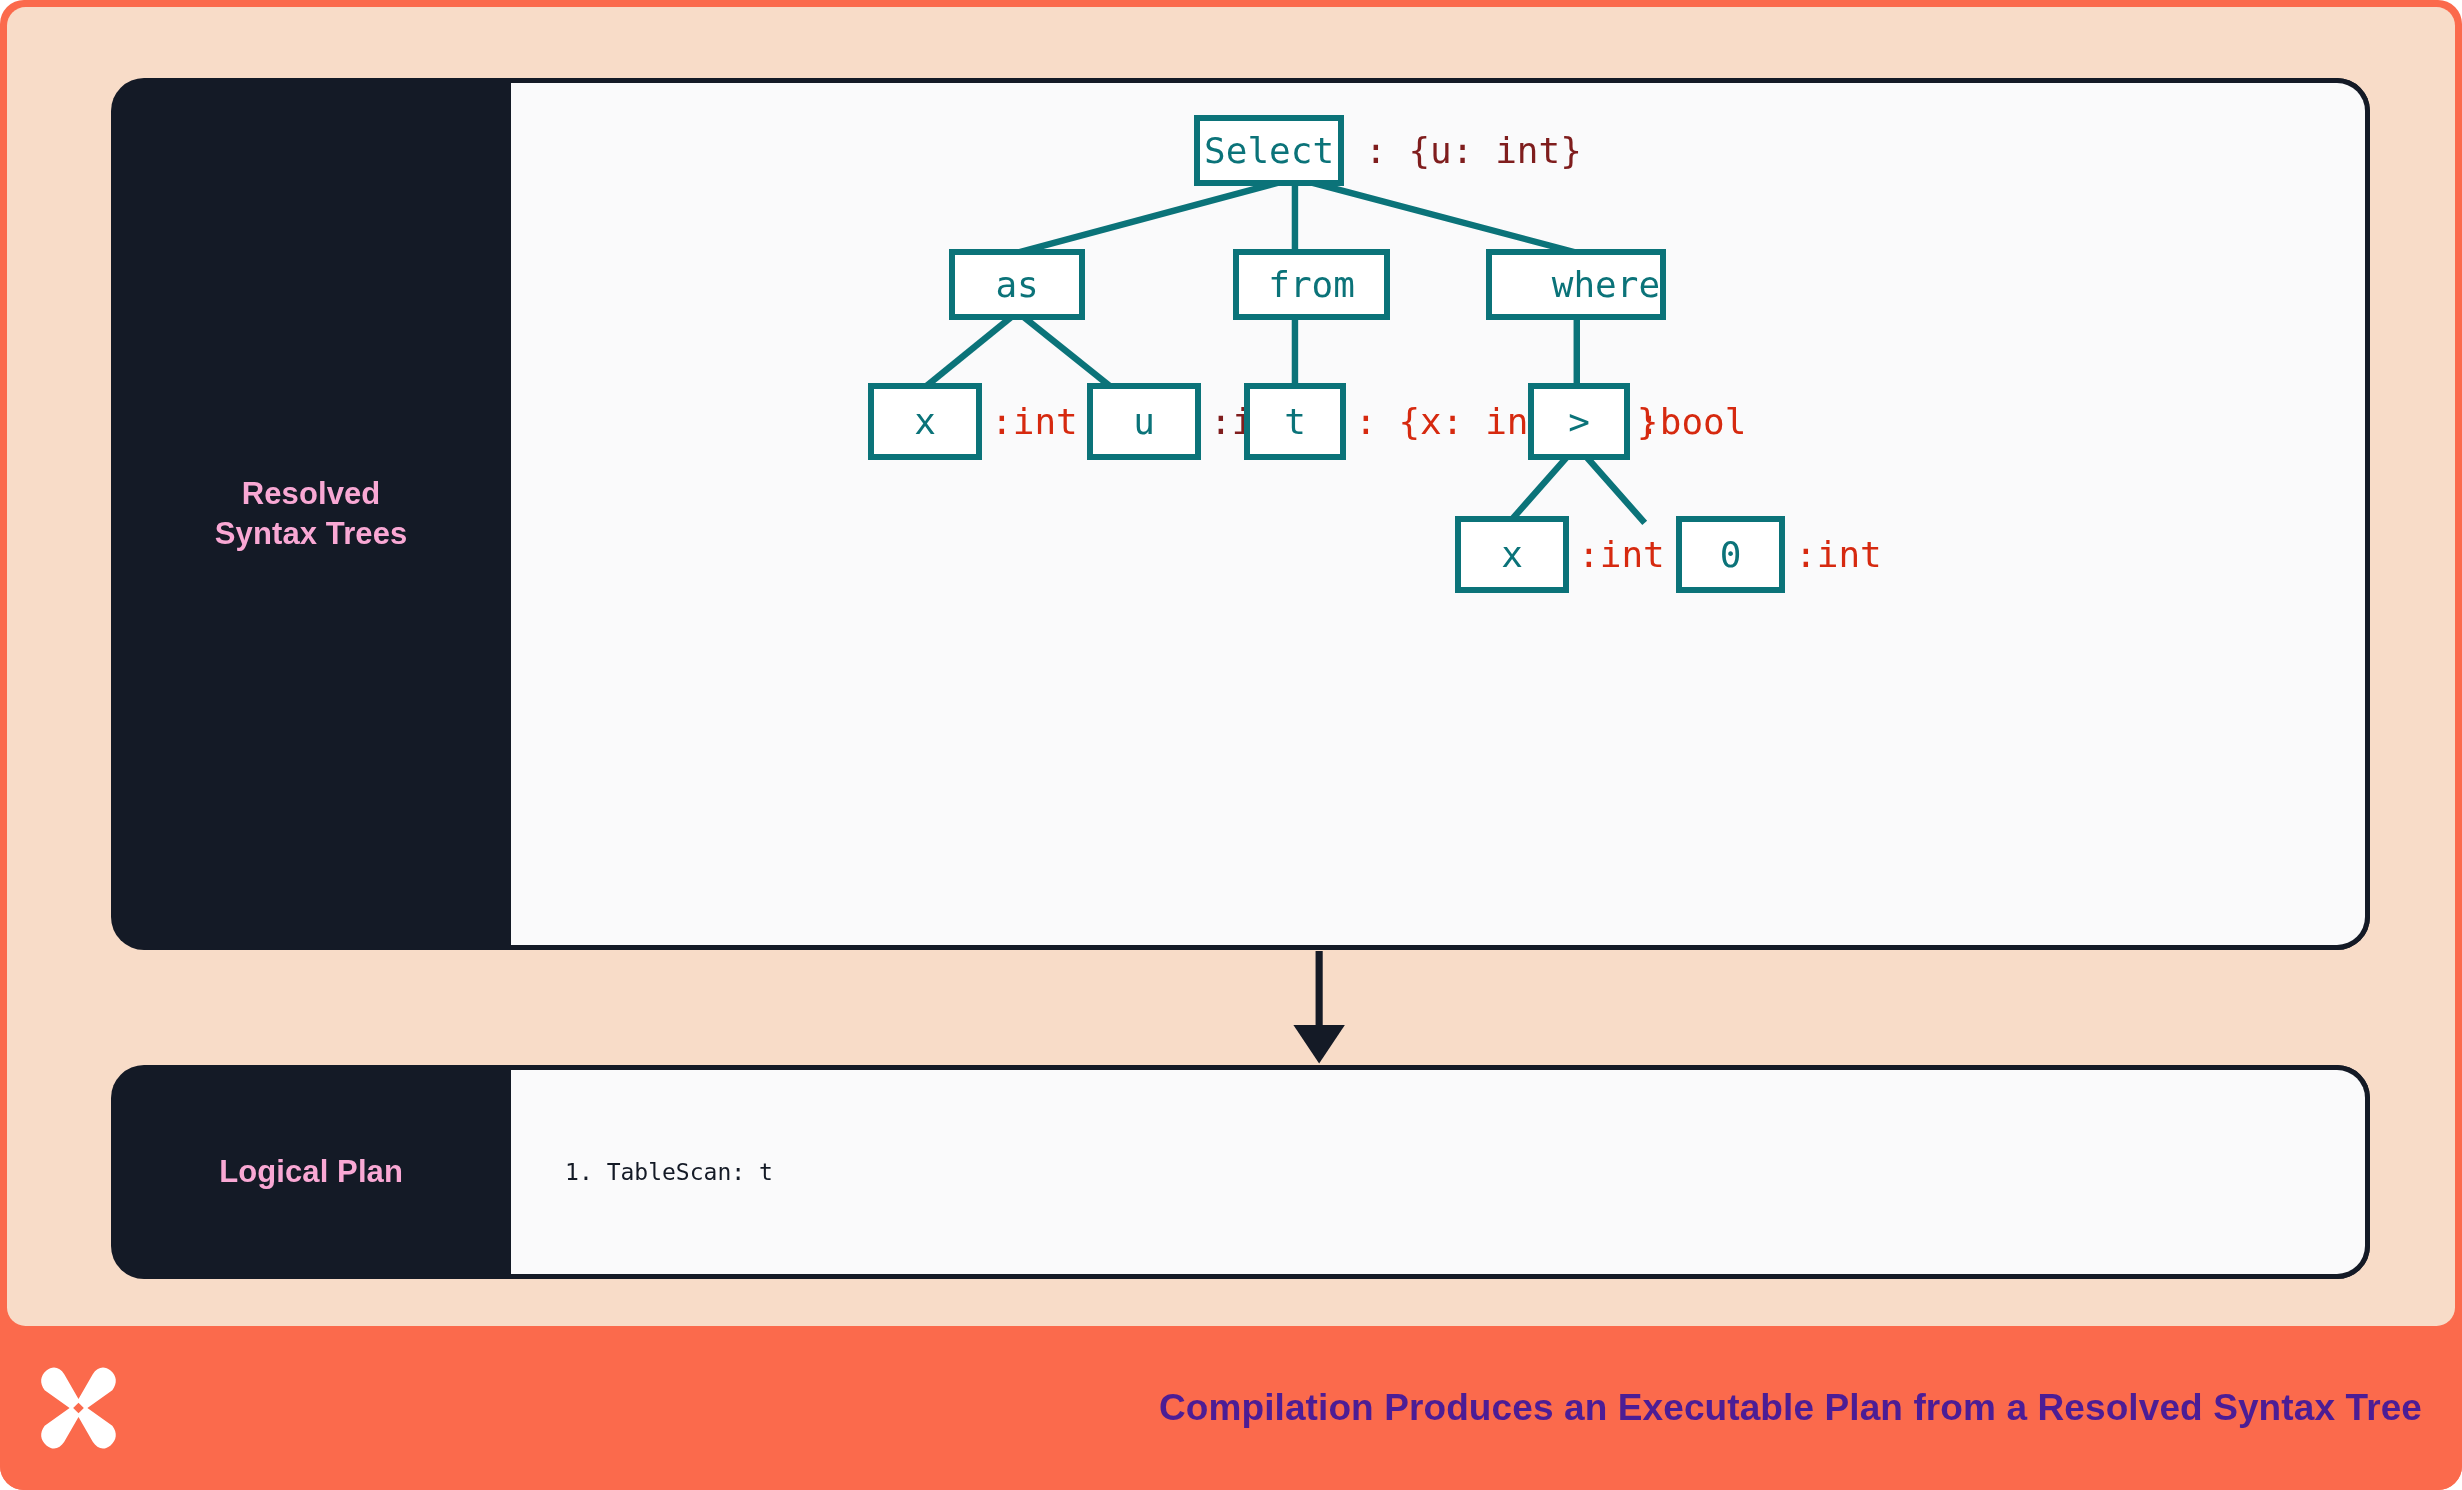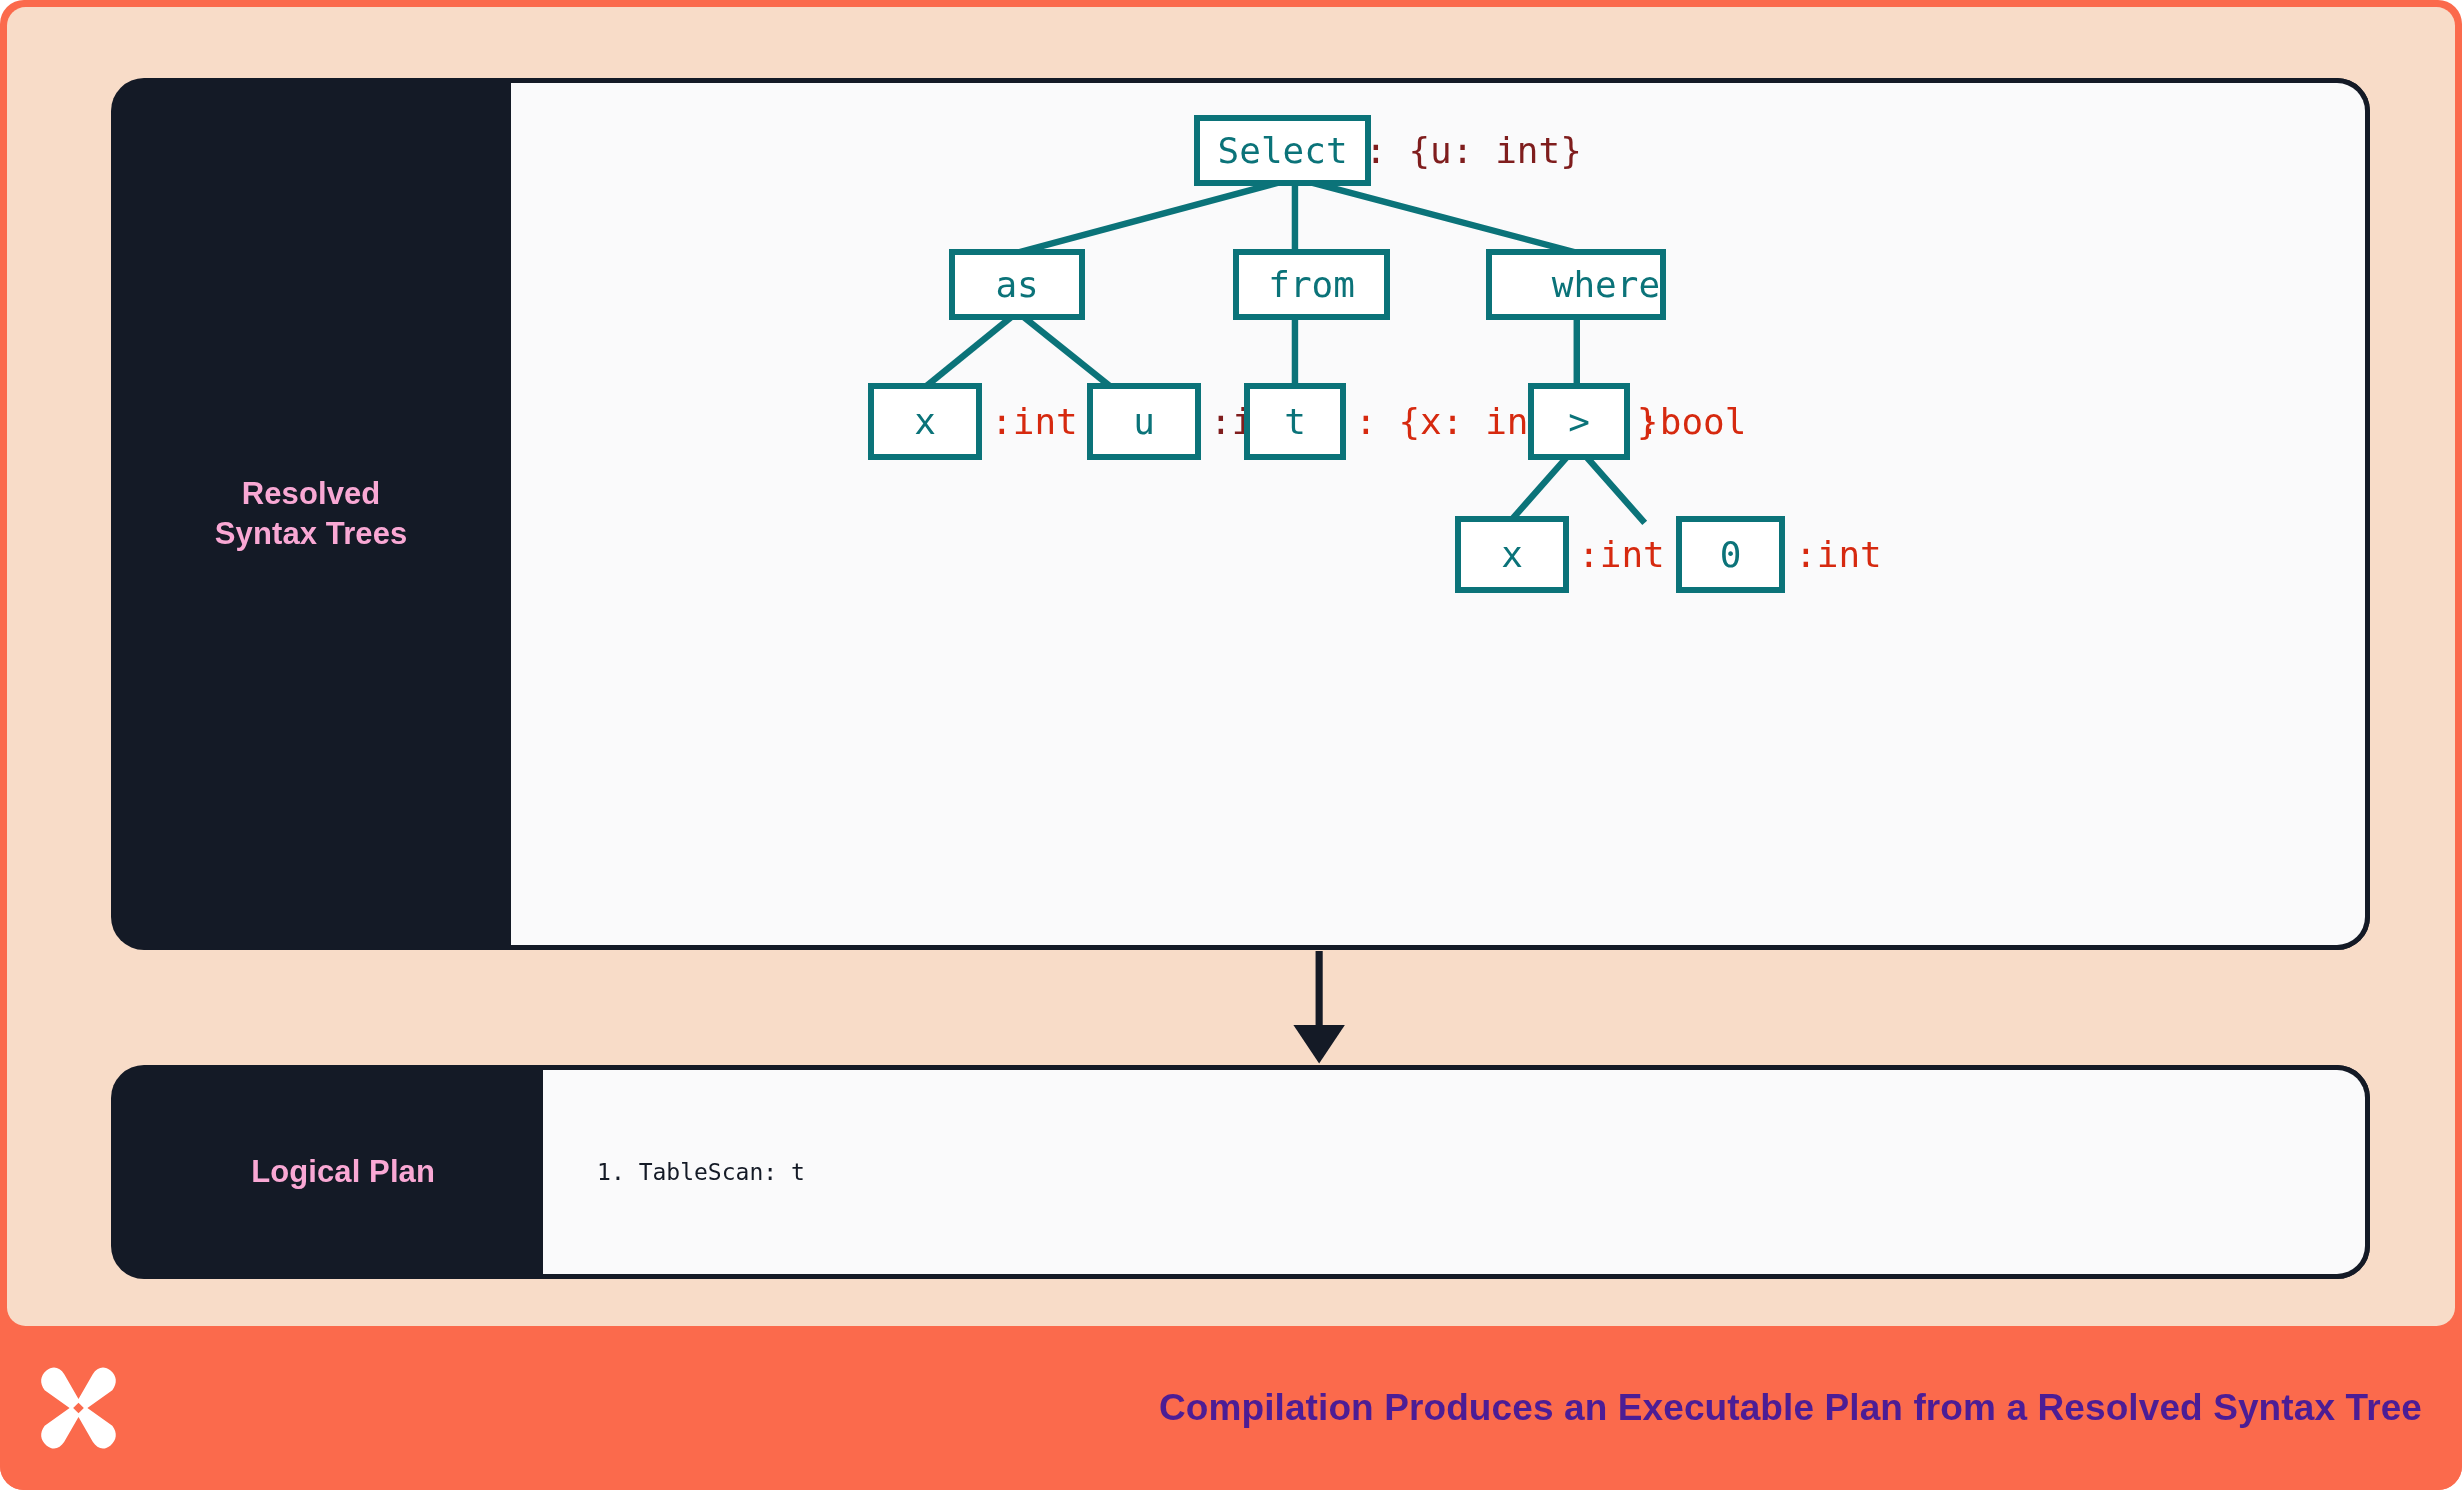--- a/index.html
+++ b/index.html
@@ -122,21 +122,21 @@
     top: 34px;
     font-family: "DejaVu Sans Mono", monospace;
     font-size: 32px;
     color: #141A26;
     white-space: nowrap;
   }
 
   
   #panel-lp {
     left: 104px; top: 1058px;
-    width: 2259px; height: 214px; padding-left: 32px;
+    width: 2259px; height: 214px;
   }
   #panel-lp .panel-label {
     width: 400px;
     font-size: 31px;
   }
   #plan-list {
     position: absolute;
     left: 54px;
     top: 24px;
     font-family: "DejaVu Sans Mono", monospace;
@@ -202,21 +202,21 @@
 
             <line x1="1096" y1="320" x2="1096" y2="424"></line>
 
             <line x1="1490" y1="320" x2="1490" y2="424"></line>
 
             <line x1="1490" y1="507" x2="1398" y2="611"></line>
             <line x1="1490" y1="507" x2="1582" y2="611"></line>
           </g>
         </svg>
 
-        <div class="node-box" style="left:683px; top:32px; width:177px; height:71px;">
+        <div class="node-box" style="left:683px; top:32px; width:150px; height:71px;">
           <span>Select</span>
         </div>
         <div class="node-anno anno-dark" style="left:854px; top:32px; height:71px;">
           <span>: {u: int}</span>
         </div>
 
         <div class="node-box" style="left:438px; top:166px; width:136px; height:71px;">
           <span>as</span>
         </div>
 

